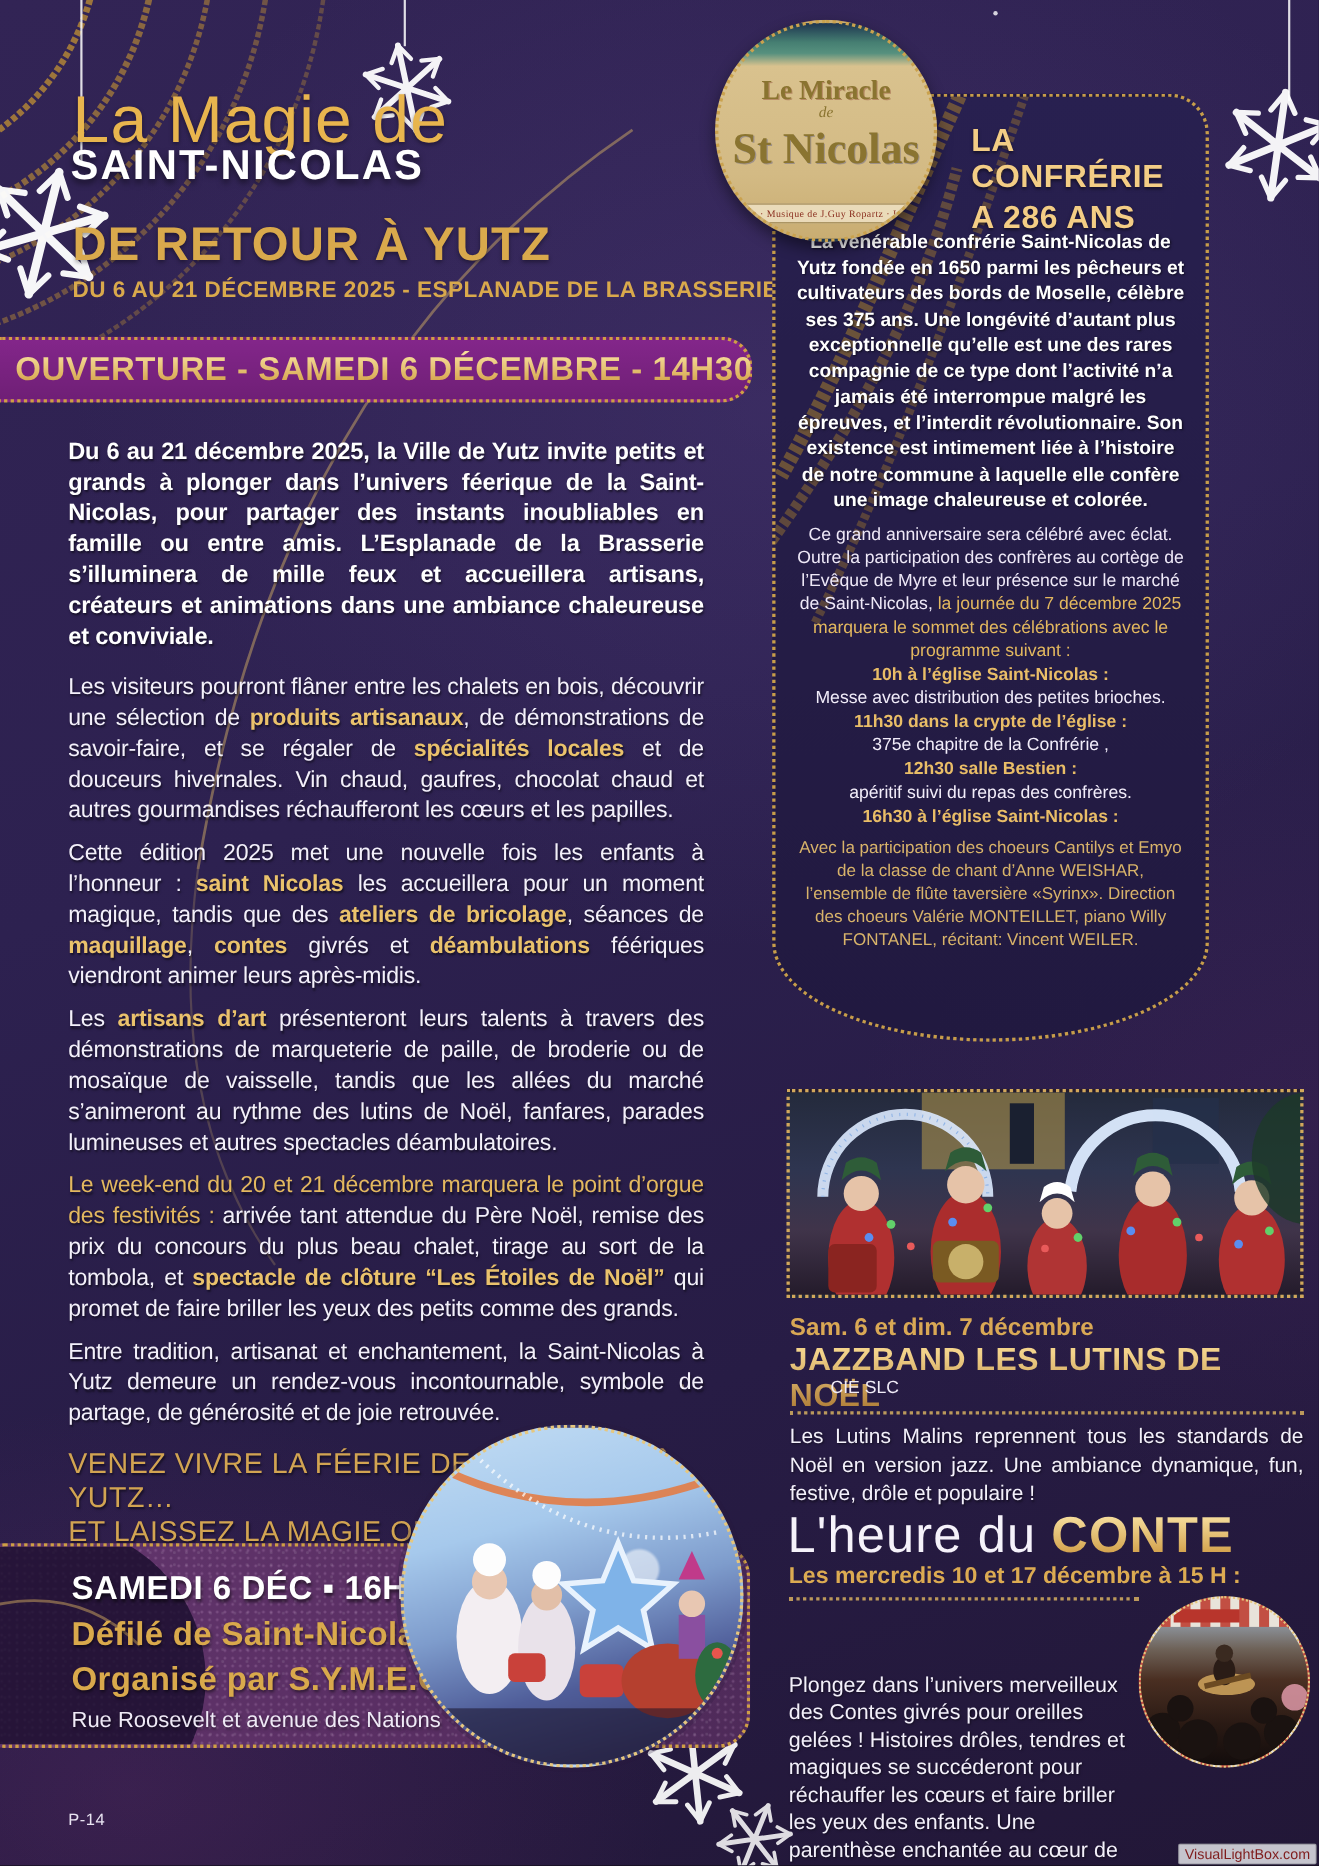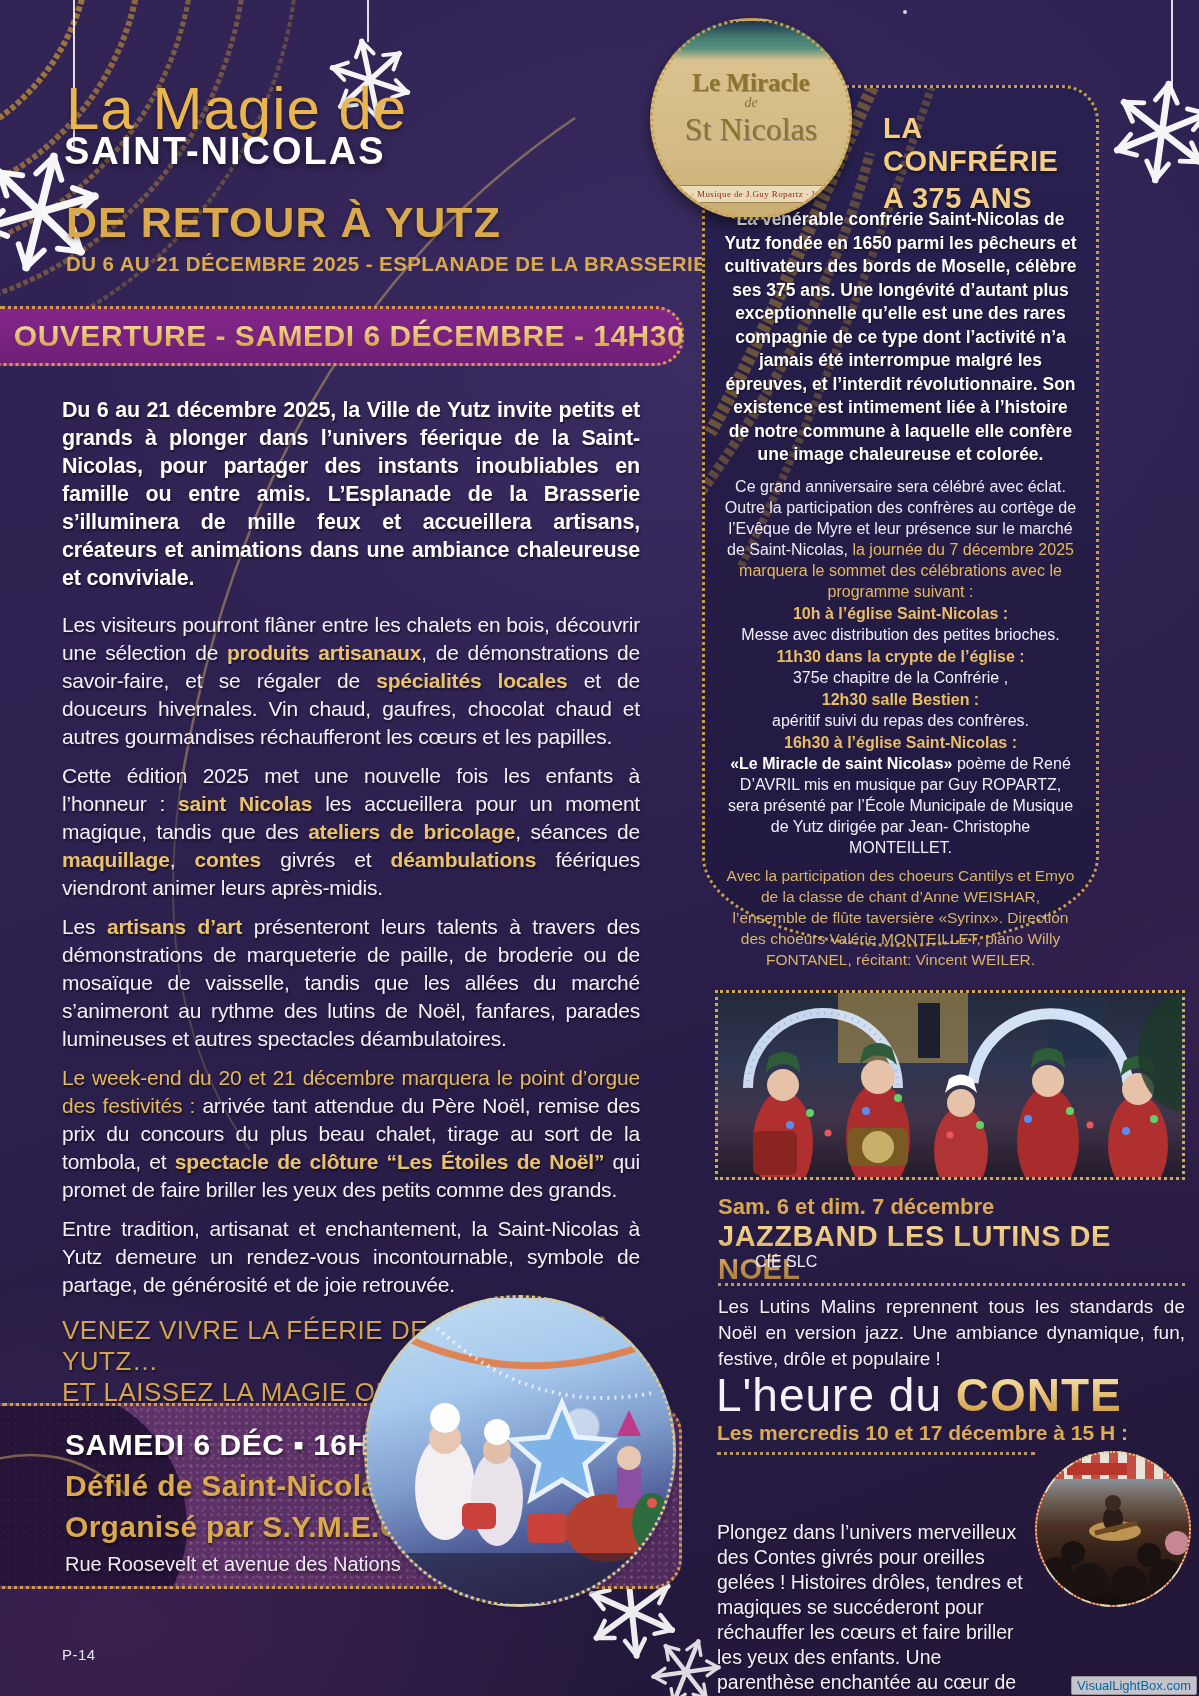--- a/index.html
+++ b/index.html
@@ -89,21 +89,21 @@
 
   .badge{
     left:650px;top:18px;width:196px;height:196px;border-radius:50%;
     border:3px dotted #caa24e;overflow:hidden;z-index:4;
     background:linear-gradient(180deg,#1d3550 0%,#467f72 9%,#56907e 14%,#d9c28e 20%,#d3ba84 70%,#c9ad72 100%);
     box-shadow:0 6px 14px rgba(0,0,0,.45);
     text-align:center;
   }
   .badge-t1{margin-top:48px;font-family:"Liberation Serif",serif;font-weight:700;font-size:25px;color:#8a7430;text-shadow:1px 1px 0 rgba(120,40,30,.35);}
   .badge-t2{font-family:"Liberation Serif",serif;font-style:italic;font-size:14px;color:#8a7430;margin-top:-2px;}
-  .badge-t3{font-family:"Liberation Serif",serif;font-weight:400;font-size:32px;color:#8a7430;text-shadow:1px 1px 0 rgba(60,70,140,.35);}
+  .badge-t3{font-family:"Liberation Serif",serif;font-weight:700;font-size:40px;color:#8a7430;text-shadow:1px 1px 0 rgba(60,70,140,.35);}
   .badge-band{position:absolute;left:0;right:0;bottom:14px;background:rgba(238,226,196,.85);
     border-top:1px solid #9c8450;border-bottom:1px solid #9c8450;padding:3px 0;
     font-family:"Liberation Serif",serif;font-size:9px;color:#8a2e1f;letter-spacing:.4px;}
 
   
   .jazz-photo{
     left:715px;top:990px;width:470px;height:190px;box-sizing:border-box;
     border:3px dotted #d2a85c;overflow:hidden;
     background:linear-gradient(180deg,#242a3c 0%,#2e3550 38%,#40344a 68%,#241b2b 100%);
   }
@@ -127,21 +127,21 @@
     border:2px dotted #e6c77e;overflow:hidden;
     background:
       repeating-linear-gradient(90deg,#c24f43 0 9px,#e8e3da 9px 18px),
       #000;
   }
   .conte-circle .inner{position:absolute;left:0;right:0;top:26px;bottom:0;
     background:linear-gradient(180deg,#8a8f96 0%,#6e6258 16%,#4a2f22 38%,#2a1a14 70%,#120c0c 100%);}
 
   
   .page-num{left:62px;top:1646px;font-size:15px;color:#e9e4f2;letter-spacing:.5px;}
-  .watermark{right:2px;bottom:1px;background:rgba(212,212,218,.92);color:#0369a1;
+  .watermark{right:2px;bottom:1px;background:rgba(212,212,218,.92);color:#7f1d1d;
     font-size:13px;padding:1px 5px;border-radius:2px;border:1px solid rgba(120,120,130,.6);}
 </style>
 </head>
 <body>
 
 <div id="page">
 
   <svg class="deco" width="1199" height="1696" viewBox="0 0 1199 1696">
     <defs>
       <g id="flake6" stroke="#fff" fill="none" stroke-linecap="round">
@@ -237,33 +237,32 @@
   </div>
 
   <div class="abs panel">
     <svg class="deco" width="391" height="856" viewBox="0 0 391 856">
       <path d="M 190 -50 C 120 100 70 230 5 345" stroke="rgba(154,116,47,.6)" stroke-width="13" fill="none" stroke-dasharray="6 3"></path>
       <path d="M 245 -55 C 185 120 125 300 35 480" stroke="rgba(154,116,47,.45)" stroke-width="8" fill="none" stroke-dasharray="5 3"></path>
       <path d="M -30 440 C 60 320 130 200 165 65" stroke="rgba(154,116,47,.5)" stroke-width="10" fill="none" stroke-dasharray="6 3"></path>
     </svg>
     <div class="panel-head">
       <div class="ph1">LA CONFRÉRIE</div>
-      <div class="ph2">A 375 ANS</div>
+      <div class="ph2">A 286 ANS</div>
     </div>
     <div class="panel-inner">
       <div class="panel-intro">La vénérable confrérie Saint-Nicolas de Yutz fondée en 1650 parmi les pêcheurs et cultivateurs des bords de Moselle, célèbre ses 375 ans. Une longévité d’autant plus exceptionnelle qu’elle est une des rares compagnie de ce type dont l’activité n’a jamais été interrompue malgré les épreuves, et l’interdit révolutionnaire. Son existence est intimement liée à l’histoire de notre commune à laquelle elle confère une image chaleureuse et colorée.</div>
       <div class="panel-program"><span>Ce grand anniversaire sera célébré avec éclat. Outre la participation des confrères au cortège de l’Evêque de Myre et leur présence sur le marché de Saint-Nicolas, </span><span class="seg-gl">la journée du 7 décembre 2025 marquera le sommet des célébrations avec le programme suivant :</span></div>
       <div class="sched-time">10h à l’église Saint-Nicolas :</div>
       <div class="sched-desc">Messe avec distribution des petites brioches.</div>
       <div class="sched-time">11h30 dans la crypte de l’église :</div>
       <div class="sched-desc">375e chapitre de la Confrérie ,</div>
       <div class="sched-time">12h30 salle Bestien :</div>
       <div class="sched-desc">apéritif suivi du repas des confrères.</div>
       <div class="sched-time">16h30 à l’église Saint-Nicolas :</div>
-      <div class="sched-desc"><span class="seg-b">«Le Miracle de saint Nicolas»</span><span> poème de René D’AVRIL mis en musique par Guy ROPARTZ, sera présenté par l’École Municipale de Musique de Yutz dirigée par Jean- Christophe MONTEILLET.</span></div>
       <div class="panel-credits">Avec la participation des choeurs Cantilys et Emyo de la classe de chant d’Anne WEISHAR, l’ensemble de flûte taversière «Syrinx». Direction des choeurs Valérie MONTEILLET, piano Willy FONTANEL, récitant: Vincent WEILER.</div>
     </div>
   </div>
 
   <div class="abs badge">
     <div class="badge-t1">Le Miracle</div>
     <div class="badge-t2">de</div>
     <div class="badge-t3">St Nicolas</div>
     <div class="badge-band">Poème · Musique de J.Guy Ropartz · Images</div>
   </div>

